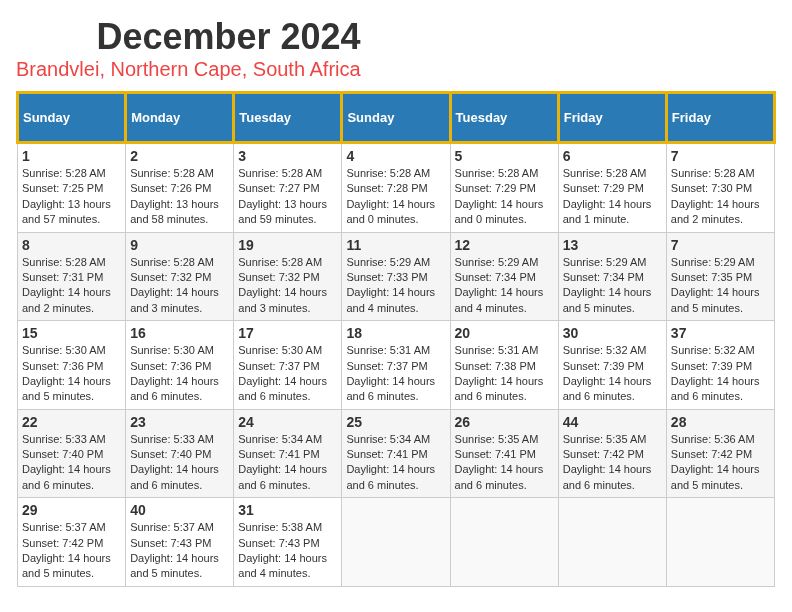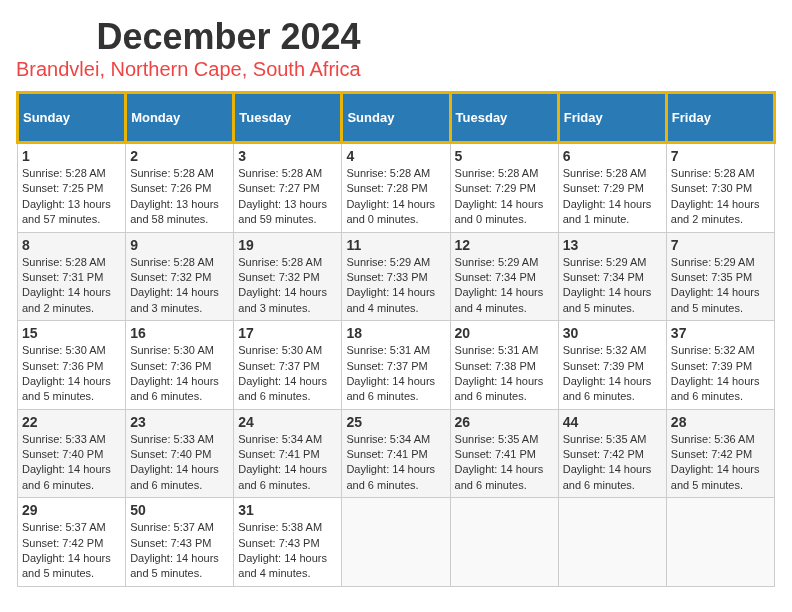--- a/index.html
+++ b/index.html
@@ -230,21 +230,21 @@
           <span class="day-number">28</span>
           <div class="day-info">Sunrise: 5:36 AM<br>Sunset: 7:42 PM<br>Daylight: 14 hours and 5 minutes.</div>
         </td>
       </tr>
       <tr>
         <td>
           <span class="day-number">29</span>
           <div class="day-info">Sunrise: 5:37 AM<br>Sunset: 7:42 PM<br>Daylight: 14 hours and 5 minutes.</div>
         </td>
         <td>
-          <span class="day-number">50</span>
+          <span class="day-number">40</span>
           <div class="day-info">Sunrise: 5:37 AM<br>Sunset: 7:43 PM<br>Daylight: 14 hours and 5 minutes.</div>
         </td>
         <td>
           <span class="day-number">31</span>
           <div class="day-info">Sunrise: 5:38 AM<br>Sunset: 7:43 PM<br>Daylight: 14 hours and 4 minutes.</div>
         </td>
         <td class="empty"></td>
         <td class="empty"></td>
         <td class="empty"></td>
         <td class="empty"></td>

